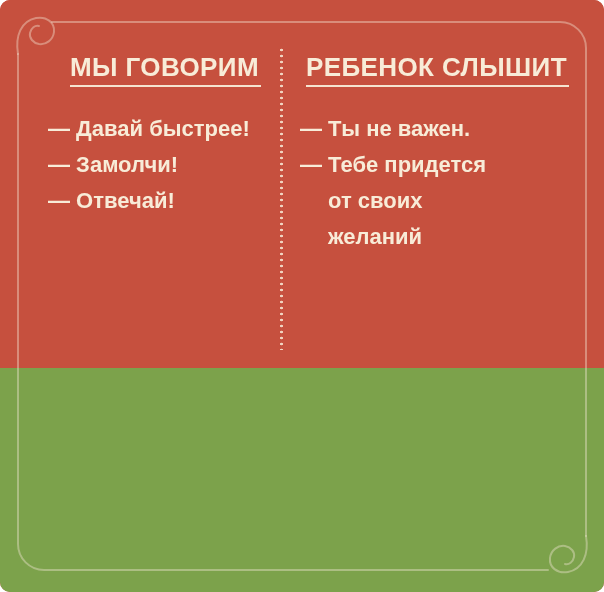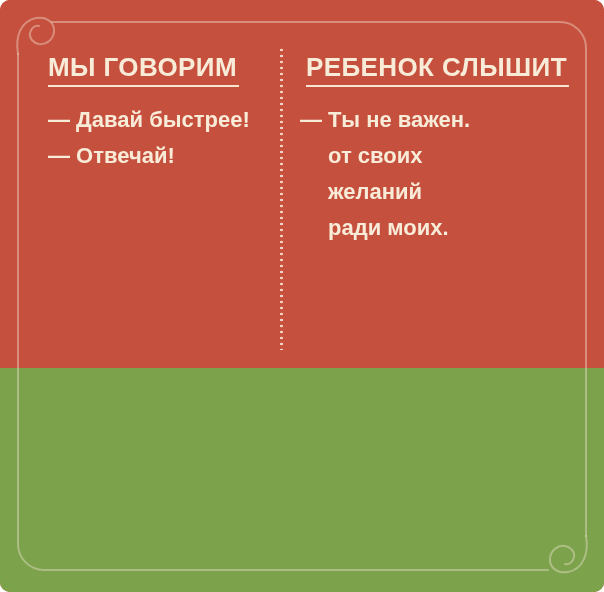--- a/index.html
+++ b/index.html
@@ -5,24 +5,24 @@
   html,body{margin:0;padding:0;background:#ffffff;}
   body{font-family:"Liberation Sans","DejaVu Sans",sans-serif;}
   .card{position:relative;width:604px;height:592px;border-radius:10px;overflow:hidden;background:#c6503e;}
   .section-top{position:absolute;left:0;top:0;width:604px;height:368px;background:#c6503e;}
   .section-bottom{position:absolute;left:0;top:368px;width:604px;height:224px;background:#7ca24b;}
   .frame-svg{position:absolute;left:0;top:0;width:604px;height:592px;pointer-events:none;}
   .col{position:absolute;color:#f8ecd8;}
   .col-title{display:inline-block;margin:0;font-size:26px;font-weight:bold;letter-spacing:0.4px;
              line-height:1.05;border-bottom:2px solid rgba(248,236,216,0.95);padding:0 2px 4px 0;}
   #we-say{left:48px;top:54px;width:232px;}
-  #we-say .col-title{}
+  #we-say .col-title{margin-left:22px;}
   #child-hears{left:300px;top:54px;width:276px;}
   #child-hears .col-title{margin-left:6px;}
-  .items{margin-top:15px;}
+  .items{margin-top:24px;}
   .line{font-size:22px;font-weight:bold;line-height:36px;white-space:nowrap;}
   .line.cont{padding-left:28px;}
   .divider{position:absolute;left:280px;top:47px;width:3px;height:303px;
            background-image:radial-gradient(circle,rgba(248,236,216,0.85) 1.1px,rgba(248,236,216,0) 1.6px);
            background-size:3px 6px;background-repeat:repeat-y;}
 </style>
 </head>
 <body>
 
 <div class="card">
@@ -30,35 +30,38 @@
   <div class="section-top">
     <div class="divider"></div>
 
     <div class="col" id="we-say">
       <h2 class="col-title">МЫ ГОВОРИМ</h2>
       <div class="items">
         <div class="item">
           <div class="line">— Давай быстрее!</div>
         </div>
         <div class="item">
+          <div class="line">— Замолчи!</div>
+        </div>
+        <div class="item">
           <div class="line">— Отвечай!</div>
         </div>
       </div>
     </div>
 
     <div class="col" id="child-hears">
       <h2 class="col-title">РЕБЕНОК СЛЫШИТ</h2>
       <div class="items">
         <div class="item">
           <div class="line">— Ты не важен.</div>
         </div>
         <div class="item">
+          <div class="line">— Тебе придется</div>
           <div class="line cont">от своих</div>
           <div class="line cont">желаний</div>
-          <div class="line cont">ради моих.</div>
         </div>
       </div>
     </div>
   </div>
 
   <div class="section-bottom">
     
 
     
   </div>

